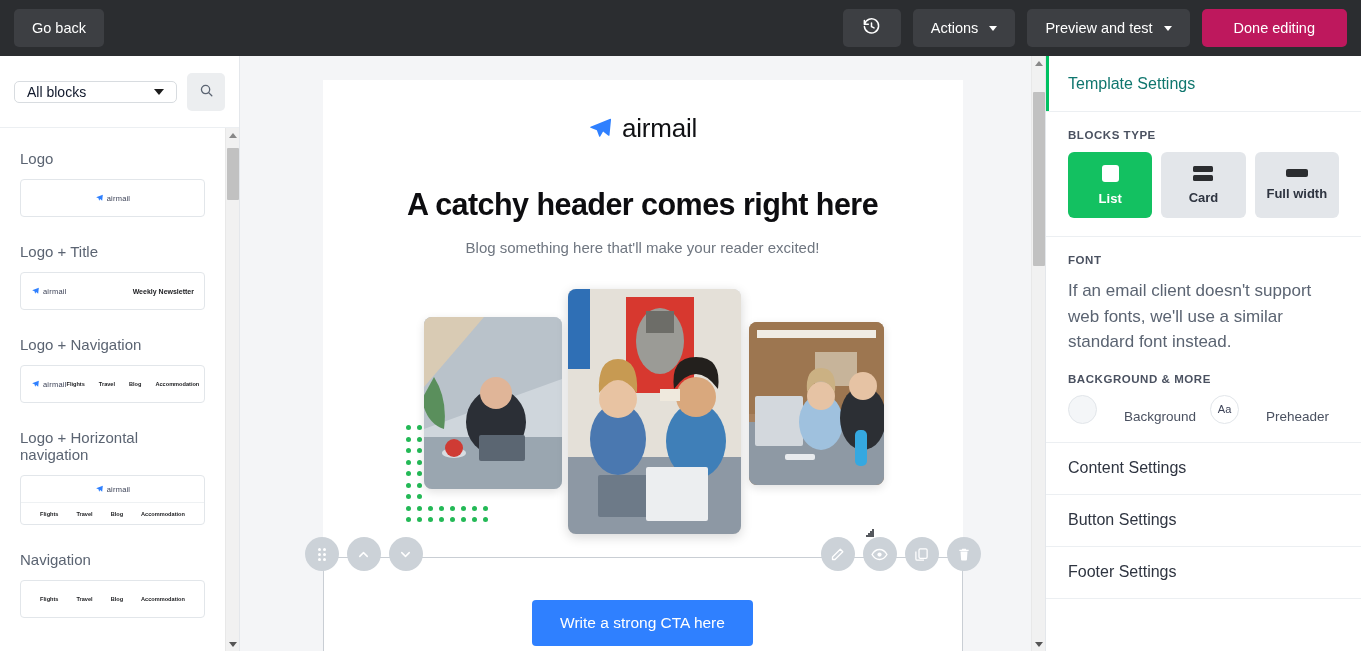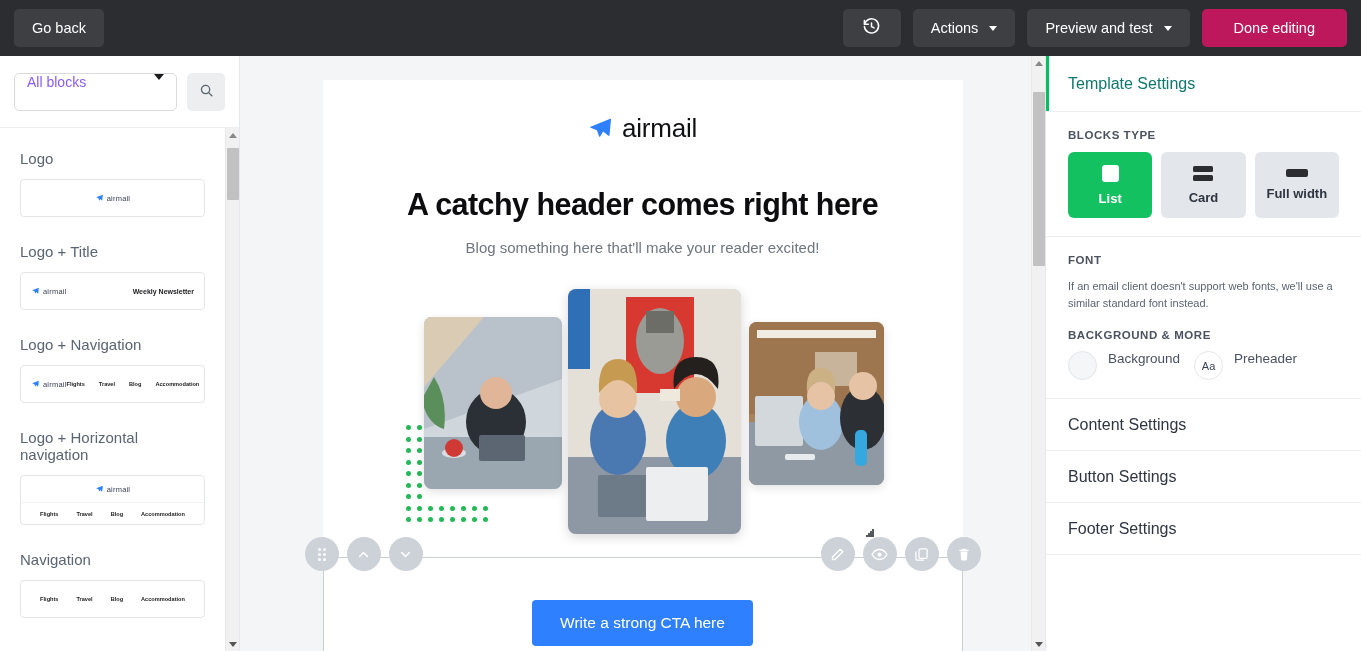--- a/index.html
+++ b/index.html
@@ -40,23 +40,23 @@
   .lsidebar {
     width: 240px; flex: 0 0 240px; background: #ffffff;
     border-right: 1px solid #e4e7eb; display: flex; flex-direction: column;
     min-height: 0;
   }
   .ls-top {
     padding: 17px 14px 16px 14px; display: flex; gap: 10px; align-items: center;
     border-bottom: 1px solid #eceff2; flex: 0 0 auto;
   }
   .ls-select {
-    flex: 1; height: 38px; border: 1px solid #d8dce0; border-radius: 5px;
-    background: #fff; display: flex; align-items: flex-start; padding: 0 12px;
-    font-size: 14px; color: #8b5cf6; position: relative; cursor: pointer;
+    flex: 1; height: 22px; border: 1px solid #d8dce0; border-radius: 5px;
+    background: #fff; display: flex; align-items: center; padding: 0 12px;
+    font-size: 14px; color: #0f172a; position: relative; cursor: pointer;
   }
   .ls-select .caret {
     position: absolute; right: 12px; width: 0; height: 0;
     border-left: 5px solid transparent; border-right: 5px solid transparent;
     border-top: 6px solid #1c1c1c;
   }
   .ls-search {
     width: 38px; height: 38px; background: #eceef0; border: none; border-radius: 5px;
     display: flex; align-items: center; justify-content: center; cursor: pointer;
   }
@@ -175,24 +175,24 @@
   .fnt-select {
     height: 42px; border: 1px solid #d8dce0; border-radius: 5px; background: #fff;
     display: flex; align-items: center; padding: 0 14px; font-size: 15px; color: #2e3440;
     position: relative; cursor: pointer;
   }
   .fnt-select .caret {
     position: absolute; right: 14px; width: 0; height: 0;
     border-left: 5px solid transparent; border-right: 5px solid transparent;
     border-top: 6px solid #5b6472;
   }
-  .fnt-note { font-size: 11px; color: #5b6472; line-height: 1.5; margin-top: 12px; }
+  .fnt-note { font-size: 17px; color: #5b6472; line-height: 1.5; margin-top: 12px; }
   .bg-label { font-size: 11.5px; font-weight: 700; color: #4a5160; letter-spacing: .55px; margin: 18px 0 10px 0; }
   .bg-row { display: flex; align-items: center; gap: 14px; }
-  .bg-item { display: flex; align-items: flex-start; gap: 11px; cursor: pointer; }
+  .bg-item { display: flex; align-items: flex-end; gap: 27px; cursor: pointer; }
   .swatch { width: 29px; height: 29px; border-radius: 50%; background: #f4f6f8; border: 1px solid #e2e6ea; }
   .swatch.aa { display:flex; align-items:center; justify-content:center; font-size: 11px; color: #3c4257; background:#fff; }
   .bg-txt { font-size: 13.5px; color: #4a5160; }
   .rp-item {
     height: 52px; display: flex; align-items: center; padding-left: 22px;
     border-bottom: 1px solid #eceff2; font-size: 16px; color: #2e3440; cursor: pointer;
   }
 </style>
 </head>
 <body>

